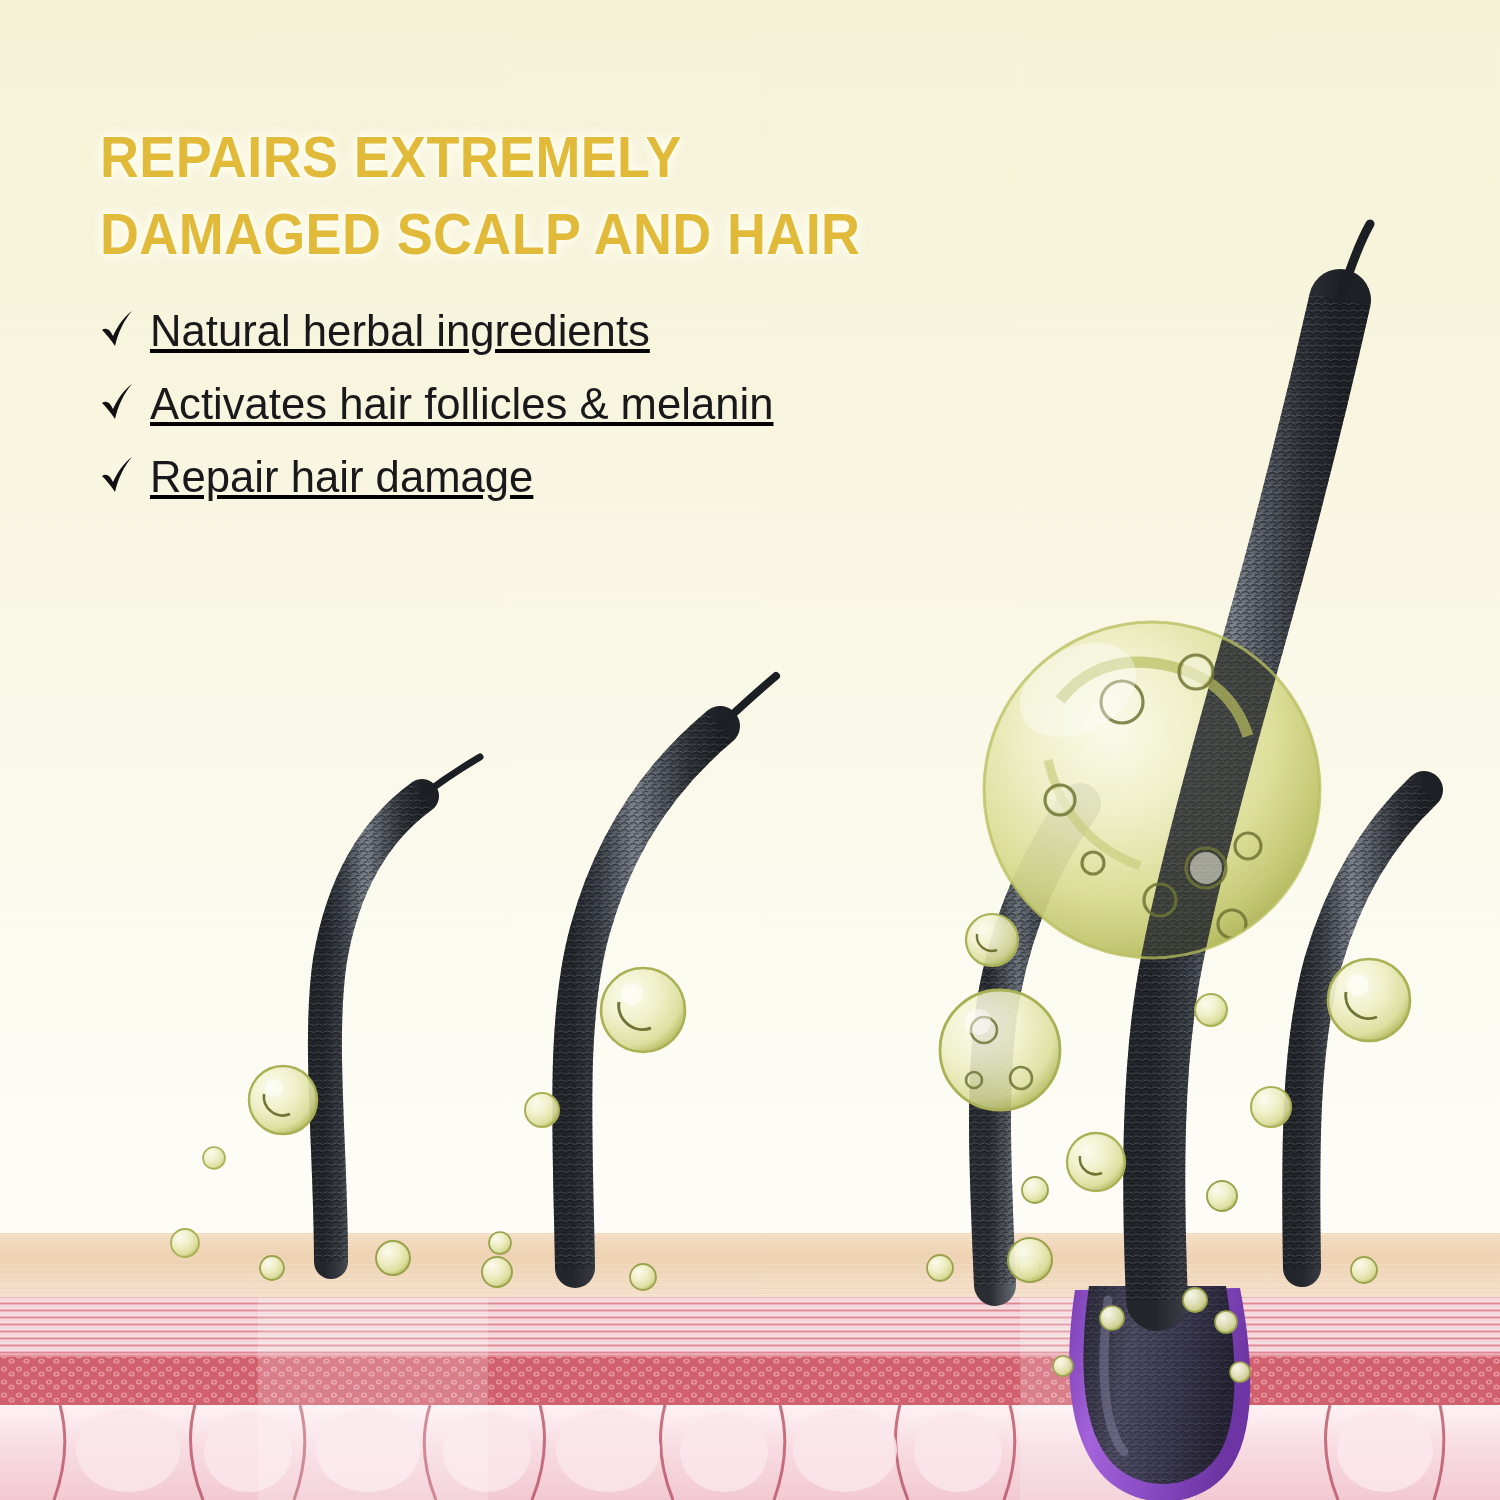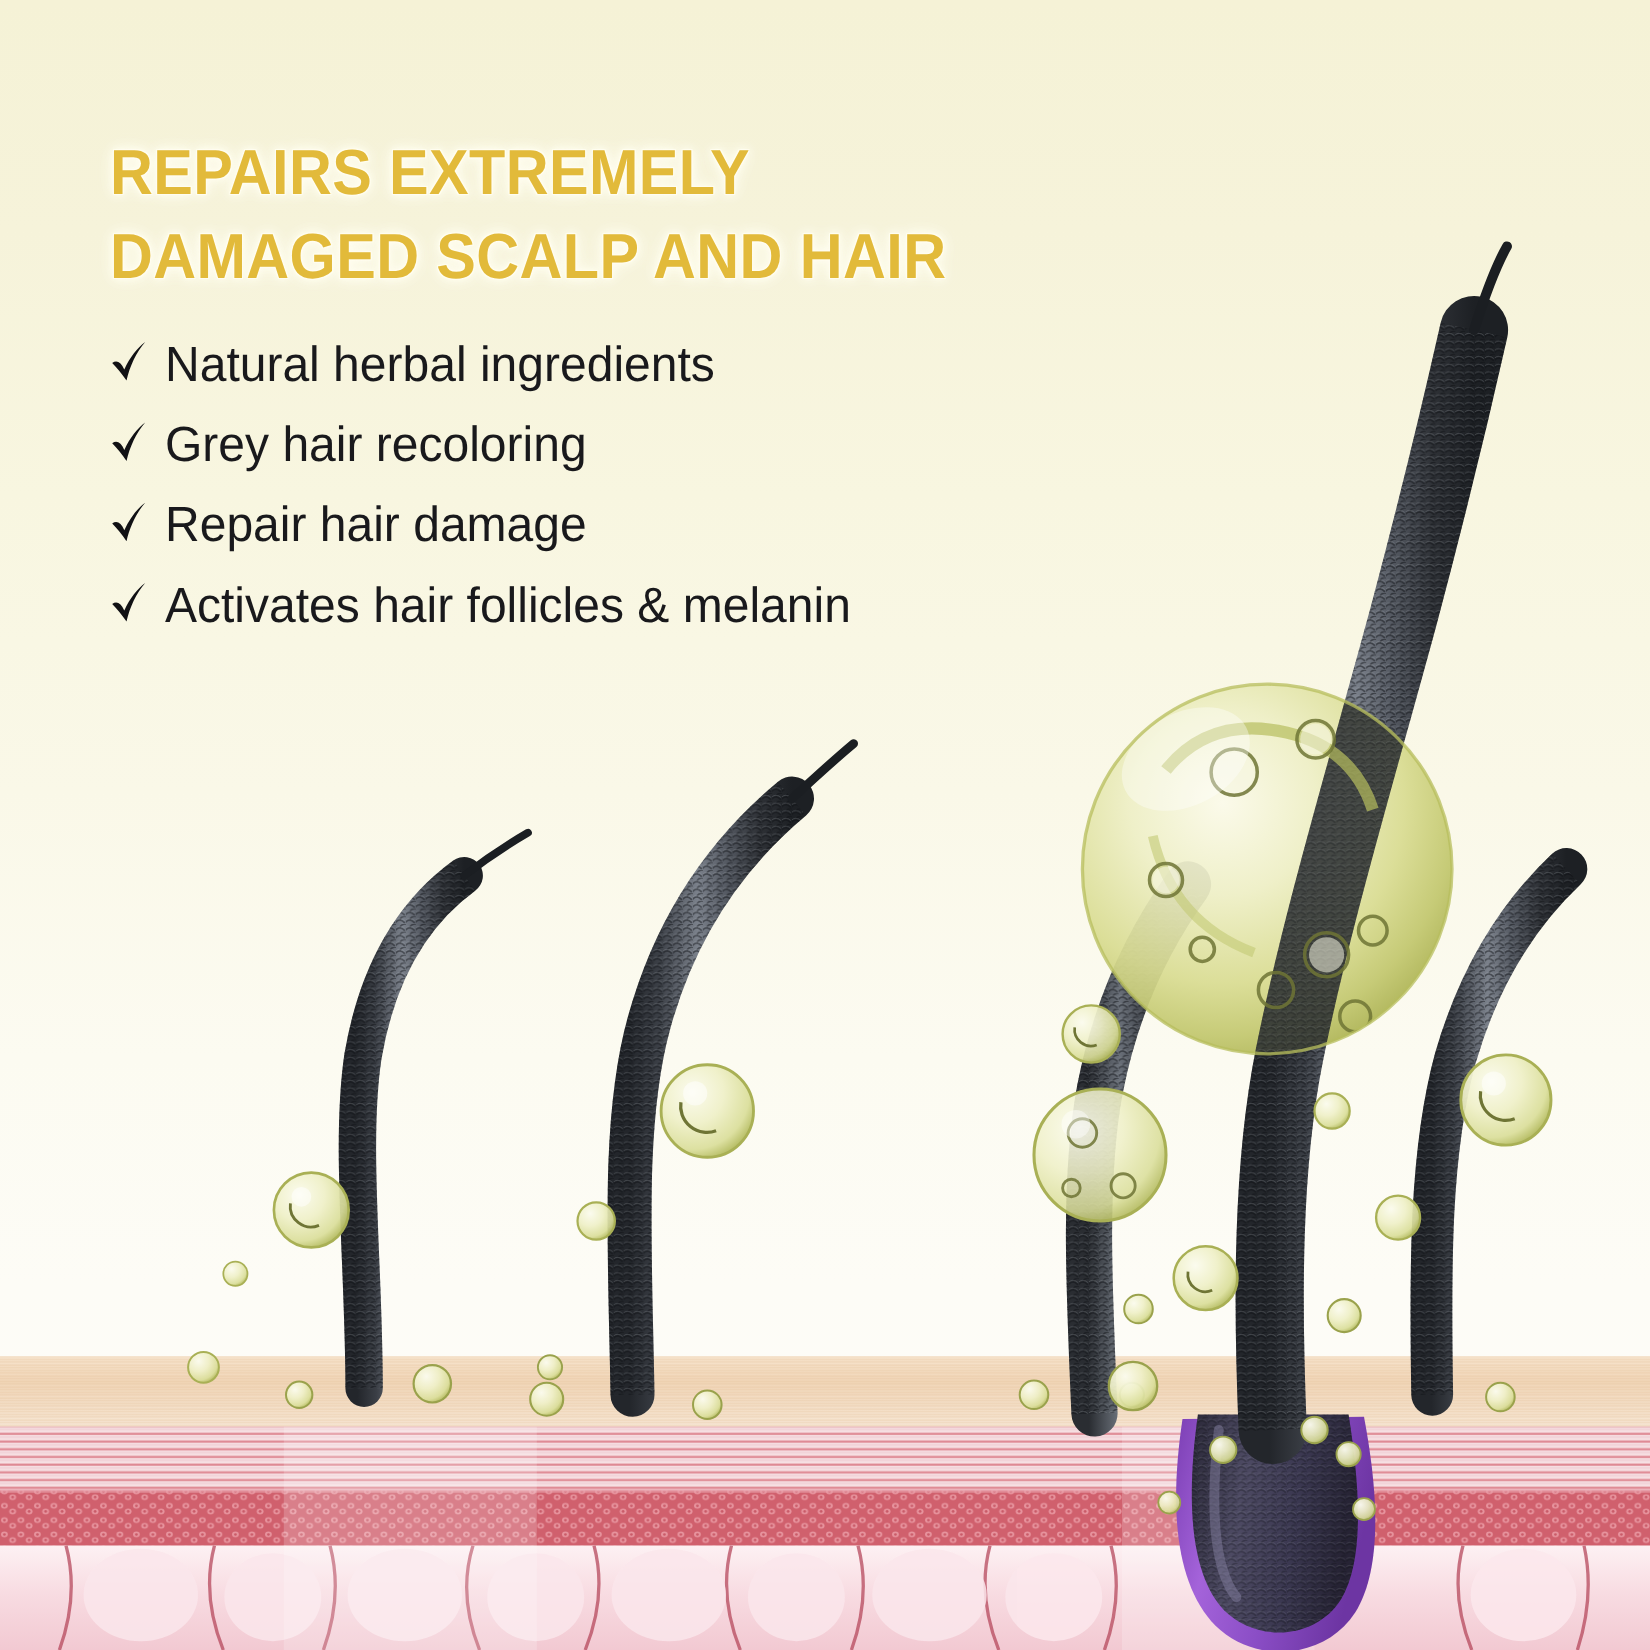--- a/index.html
+++ b/index.html
@@ -49,21 +49,21 @@
        0 0 6px #fffdf0,
        0 0 11px #fffdf0,
        1px 1px 0 #fffdf0,
       -1px 1px 0 #fffdf0,
        1px -1px 0 #fffdf0,
       -1px -1px 0 #fffdf0,
        0 0 18px rgba(255,253,238,.95);
   }
   .headline .l { display:block; white-space:nowrap; }
 
-  .bullets { margin: 34px 0 0 0; padding: 0; list-style: none; }
+  .bullets { margin: 34px 0 0 0; padding: 0; list-style: none; text-decoration: underline; }
   .bullet {
     display: flex;
     align-items: baseline;
     margin: 0 0 26px 0;
     gap: 16px;
   }
   .check {
     flex: 0 0 auto;
     width: 34px;
     height: 40px;
@@ -374,34 +374,26 @@
             </svg>
         </span>
         <span class="bullet-label">Natural herbal ingredients</span>
       </li>
       <li class="bullet">
         <span class="check">
           <svg viewBox="0 0 34 40">
               <path d="M2 20 C6 17 10 19 13 26 C18 15 25 6 32 1 C24 10 18 23 15 36 C11 30 6 24 2 20 Z" fill="#111114"></path>
             </svg>
         </span>
-        <span class="bullet-label">Grey hair recoloring</span>
+        <span class="bullet-label">Activates hair follicles &amp; melanin</span>
       </li>
       <li class="bullet">
         <span class="check">
           <svg viewBox="0 0 34 40">
               <path d="M2 20 C6 17 10 19 13 26 C18 15 25 6 32 1 C24 10 18 23 15 36 C11 30 6 24 2 20 Z" fill="#111114"></path>
             </svg>
         </span>
         <span class="bullet-label">Repair hair damage</span>
       </li>
-      <li class="bullet">
-        <span class="check">
-          <svg viewBox="0 0 34 40">
-              <path d="M2 20 C6 17 10 19 13 26 C18 15 25 6 32 1 C24 10 18 23 15 36 C11 30 6 24 2 20 Z" fill="#111114"></path>
-            </svg>
-        </span>
-        <span class="bullet-label">Activates hair follicles &amp; melanin</span>
-      </li>
     </ul>
 
   </div>
 </div>
 
 </body></html>

